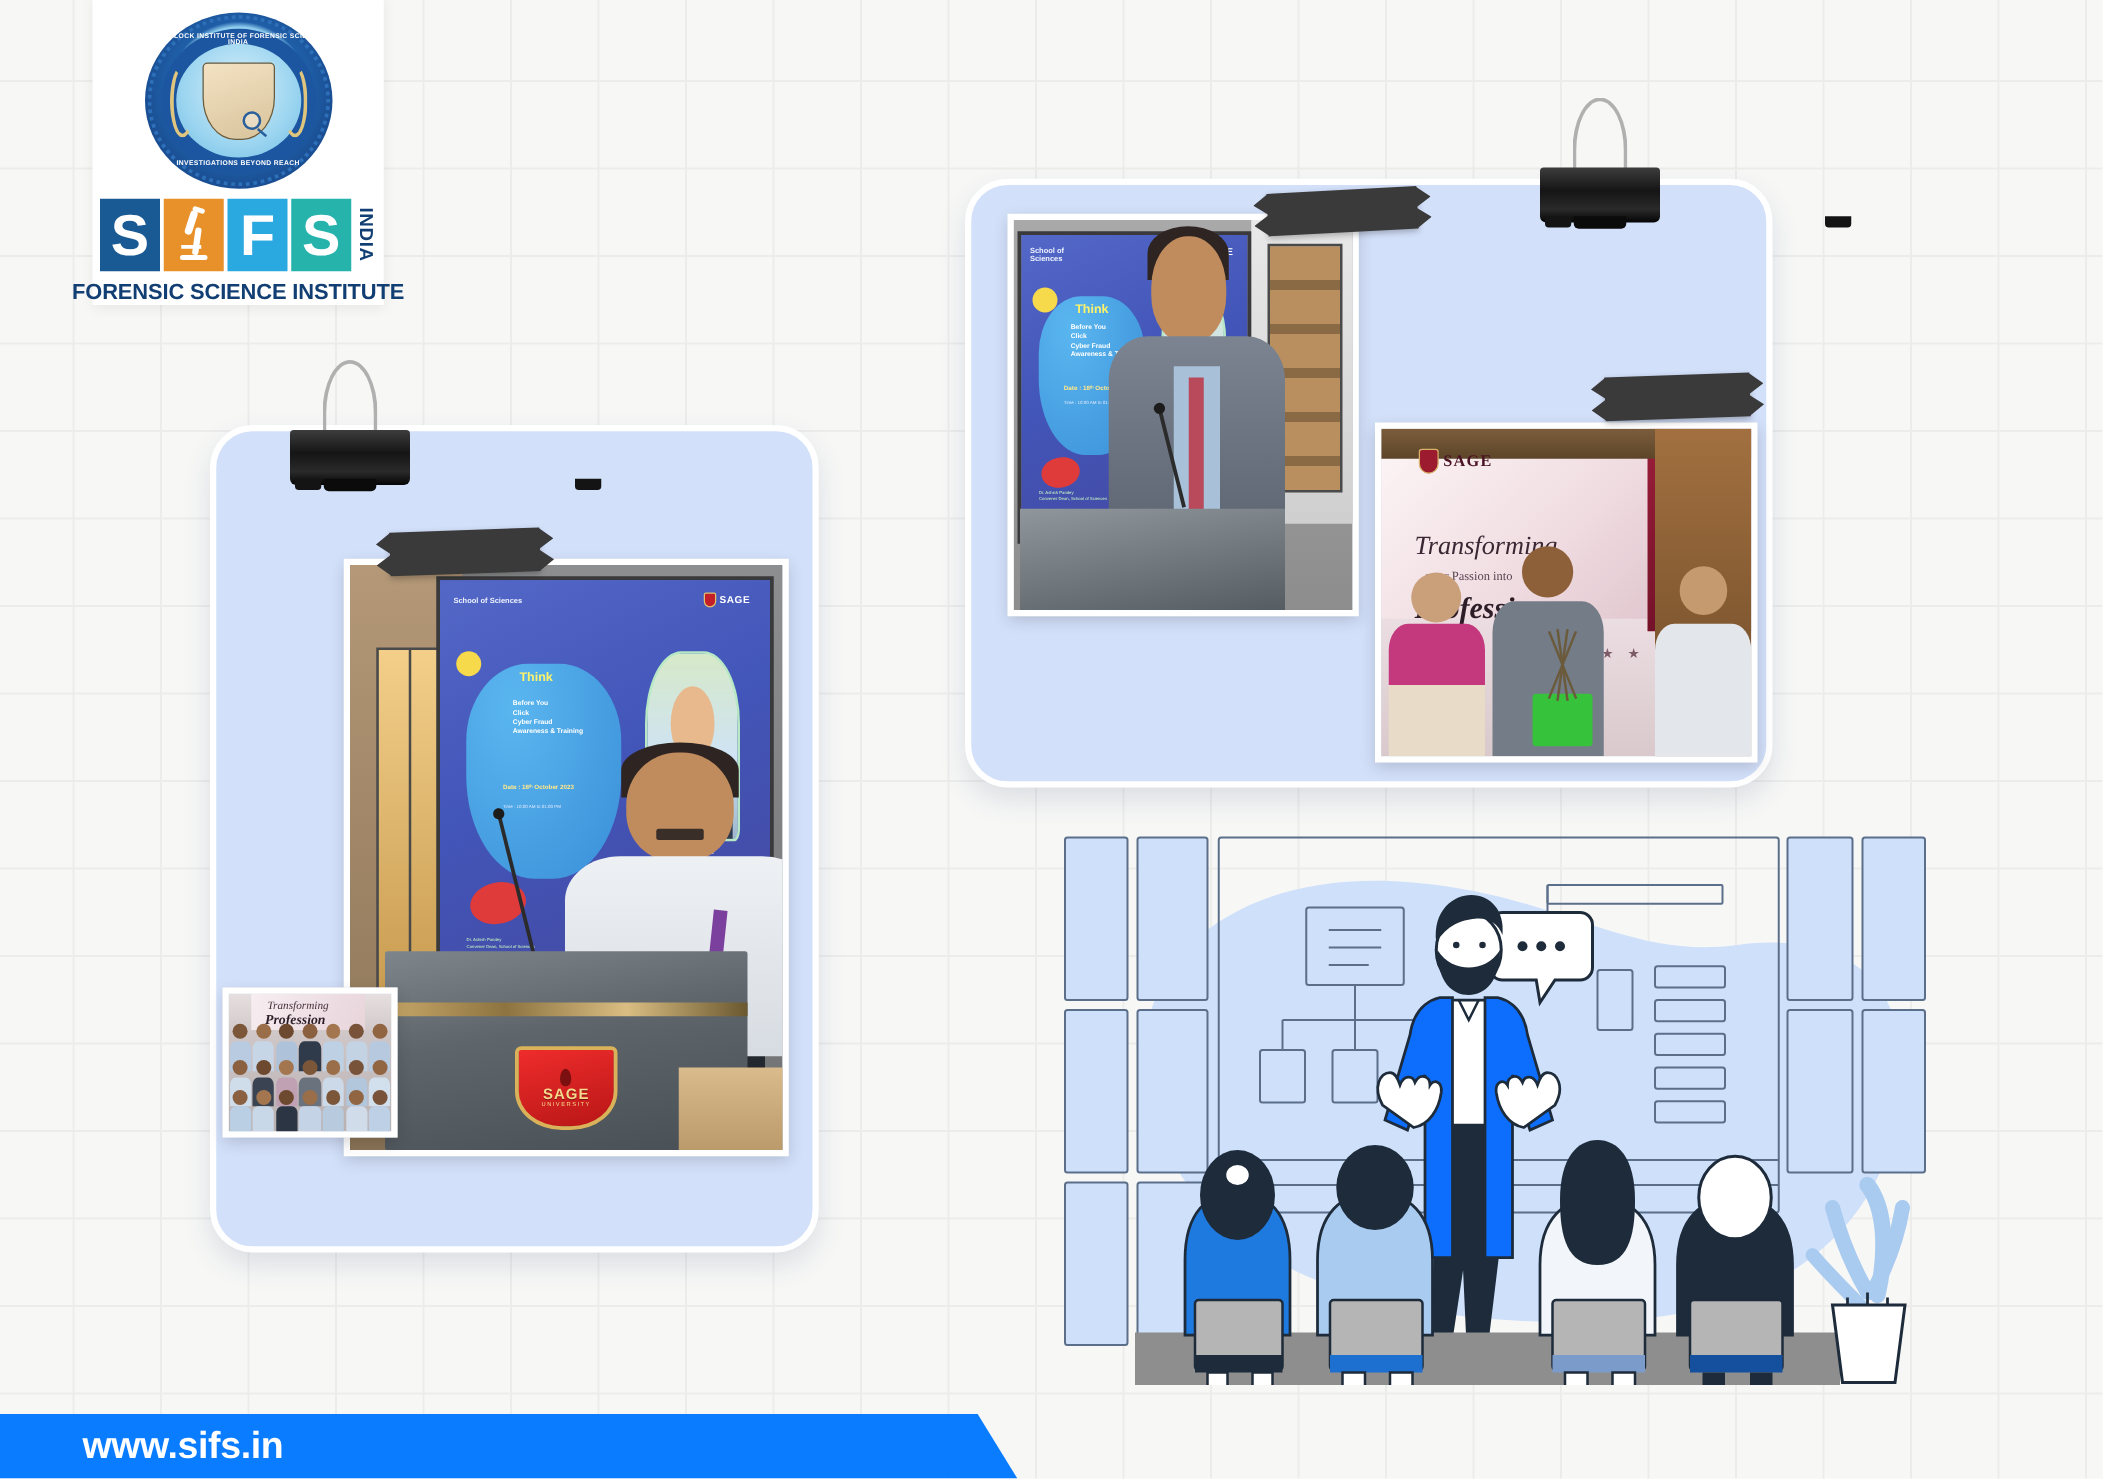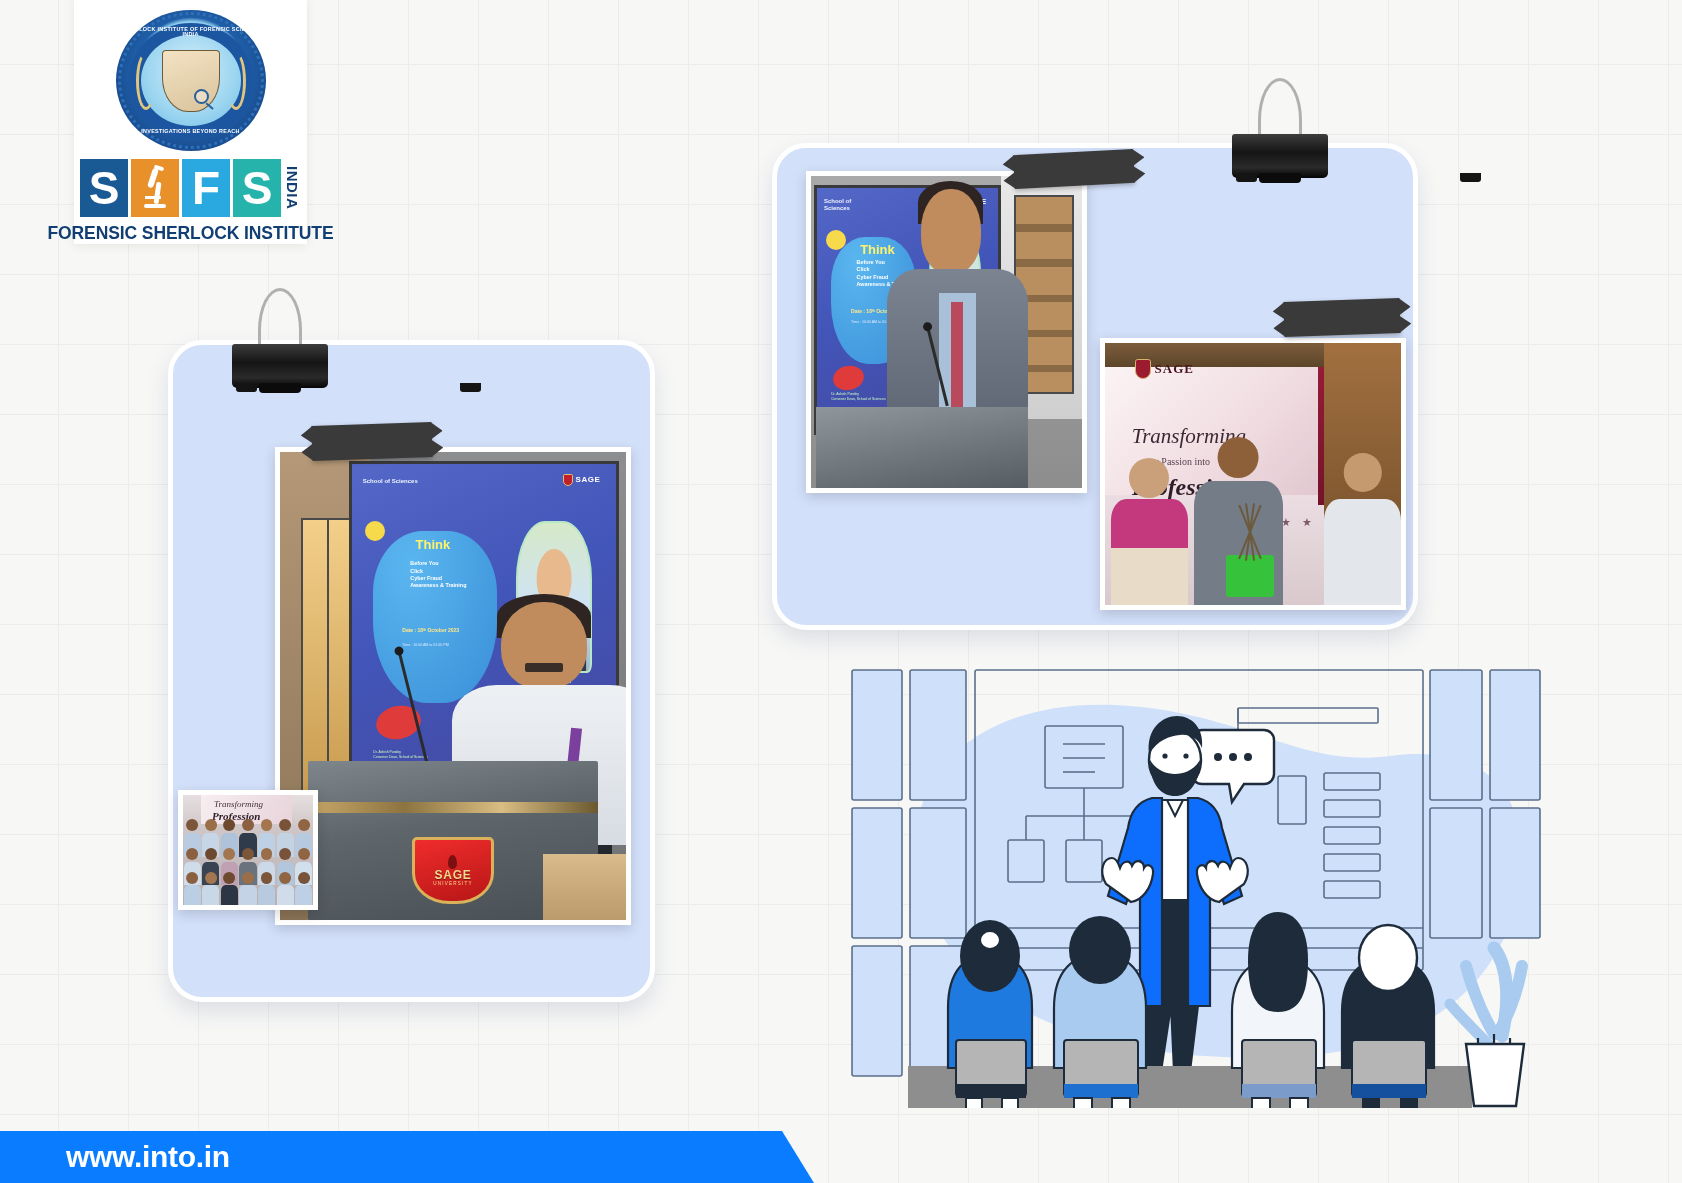--- a/index.html
+++ b/index.html
@@ -158,21 +158,21 @@
   .slide-head { position:absolute; left:4%; top:4%; color:#eef3ff; font-size:6px; font-weight:bold; line-height:1.15; }
   .slide-sage { position:absolute; right:6%; top:3%; display:flex; align-items:center; gap:3px; }
   .slide-sage .sg-shield { width:10px; height:12px; background:#c21f28; border-radius:2px 2px 6px 6px; border:1px solid #e0c06a; }
   .slide-sage .sg-txt { color:#ffffff; font-size:8px; font-weight:bold; letter-spacing:.5px; line-height:1; }
   .slide-bubble {
     position:absolute; left:8%; top:20%; width:47%; height:52%;
     background: radial-gradient(ellipse at 30% 20%, #5ab6ef, #3a8fd8);
     border-radius: 40% 40% 44% 44% / 36% 36% 48% 48%;
   }
   .slide-emoji { position:absolute; left:5%; top:17%; width:20px; height:20px; border-radius:50%; background:#f7d94c; }
-  .slide-t1 { position:absolute; left:24%; top:22%; color:#fff36b; font-size:13px; font-weight:900; }
+  .slide-t1 { position:absolute; left:24%; top:22%; color:#fff36b; font-size:10px; font-weight:900; }
   .slide-t2 { position:absolute; left:22%; top:29%; color:#ffffff; font-size:5.4px; font-weight:bold; line-height:1.35; width:38%; }
   .slide-date { position:absolute; left:19%; top:49%; color:#ffe88a; font-size:5px; font-weight:bold; }
   .slide-time { position:absolute; left:19%; top:54%; color:#dfe9ff; font-size:3.6px; }
   .slide-portrait {
     position:absolute; right:9%; top:17%; width:29%; height:46%;
     background: linear-gradient(180deg,#d6e9c8 0%, #cfe3f4 55%, #9fb8cf 100%);
     border-radius: 38% 38% 6% 6%;
     border: 2px solid #b7e8c6;
   }
   .slide-portrait .face { position:absolute; left:50%; top:18%; transform:translateX(-50%); width:48%; height:40%; border-radius:50%; background:#e7b98c; }
@@ -330,21 +330,21 @@
               <span class="ms-stage"></span>
               <span class="ms-base"></span>
           </span>
         </div>
         <div class="sifs-tile" style="background:#2aa8e0">F</div>
         <div class="sifs-tile" style="background:#25b3ac">S</div>
       </div>
       <div class="sifs-india">INDIA</div>
     </div>
 
-    <div class="sifs-sub">FORENSIC SHERLOCK INSTITUTE</div>
+    <div class="sifs-sub">FORENSIC SCIENCE INSTITUTE</div>
   </div>
 
   <div class="card" id="card-left"></div>
 
   <div class="photo" id="photo-main">
     <div class="photo-inner">
       <div class="scene-room"></div>
       <div class="scene-wallL"></div>
       <div class="scene-window"></div>
       <div class="scene-screen">
@@ -729,16 +729,16 @@
         <path d="M636 318 c6 22 14 44 28 68" fill="none" stroke="#a9cbf0" stroke-width="12" stroke-linecap="round"></path>
         <path d="M692 318 c-4 24 -12 46 -24 68" fill="none" stroke="#a9cbf0" stroke-width="12" stroke-linecap="round"></path>
         <path d="M620 356 c12 14 24 26 40 42" fill="none" stroke="#a9cbf0" stroke-width="11" stroke-linecap="round"></path>
         <path d="M648 390 v58 M664 386 v62 M680 390 v58" stroke="#1d2b3a" stroke-width="2.2" fill="none"></path>
         <path d="M636 396 h58 l-8 62 h-42 z" fill="#ffffff" stroke="#1d2b3a" stroke-width="2.4"></path>
       </g>
     </svg>
   </div>
 
   <div id="footer">
-    <span class="url">www.into.in</span>
+    <span class="url">www.sifs.in</span>
   </div>
 
 </div>
 
 </body></html>

